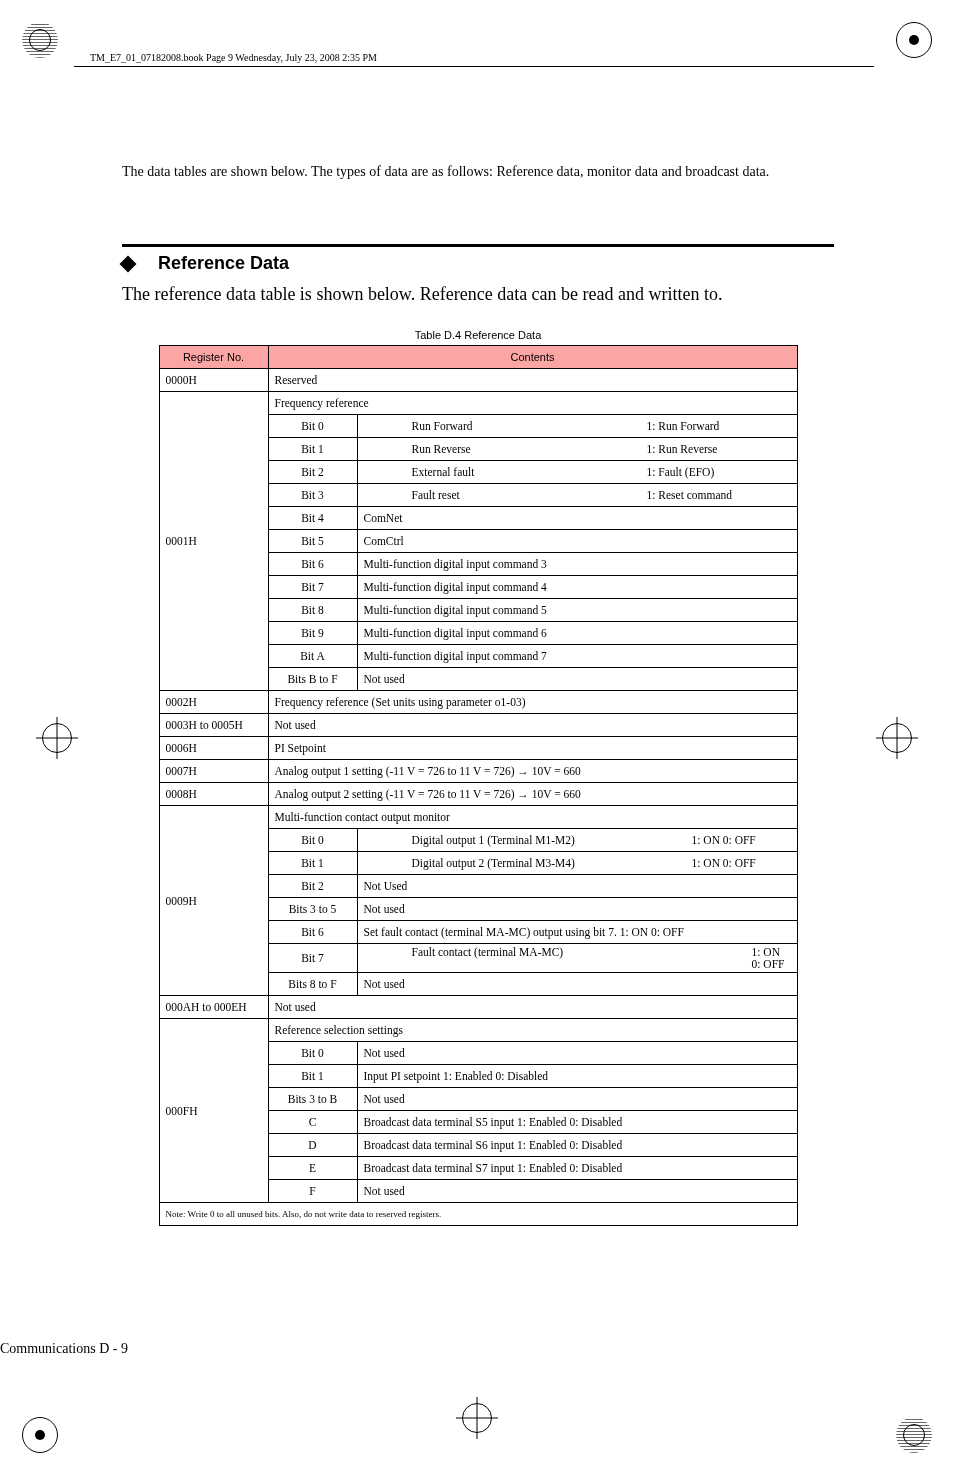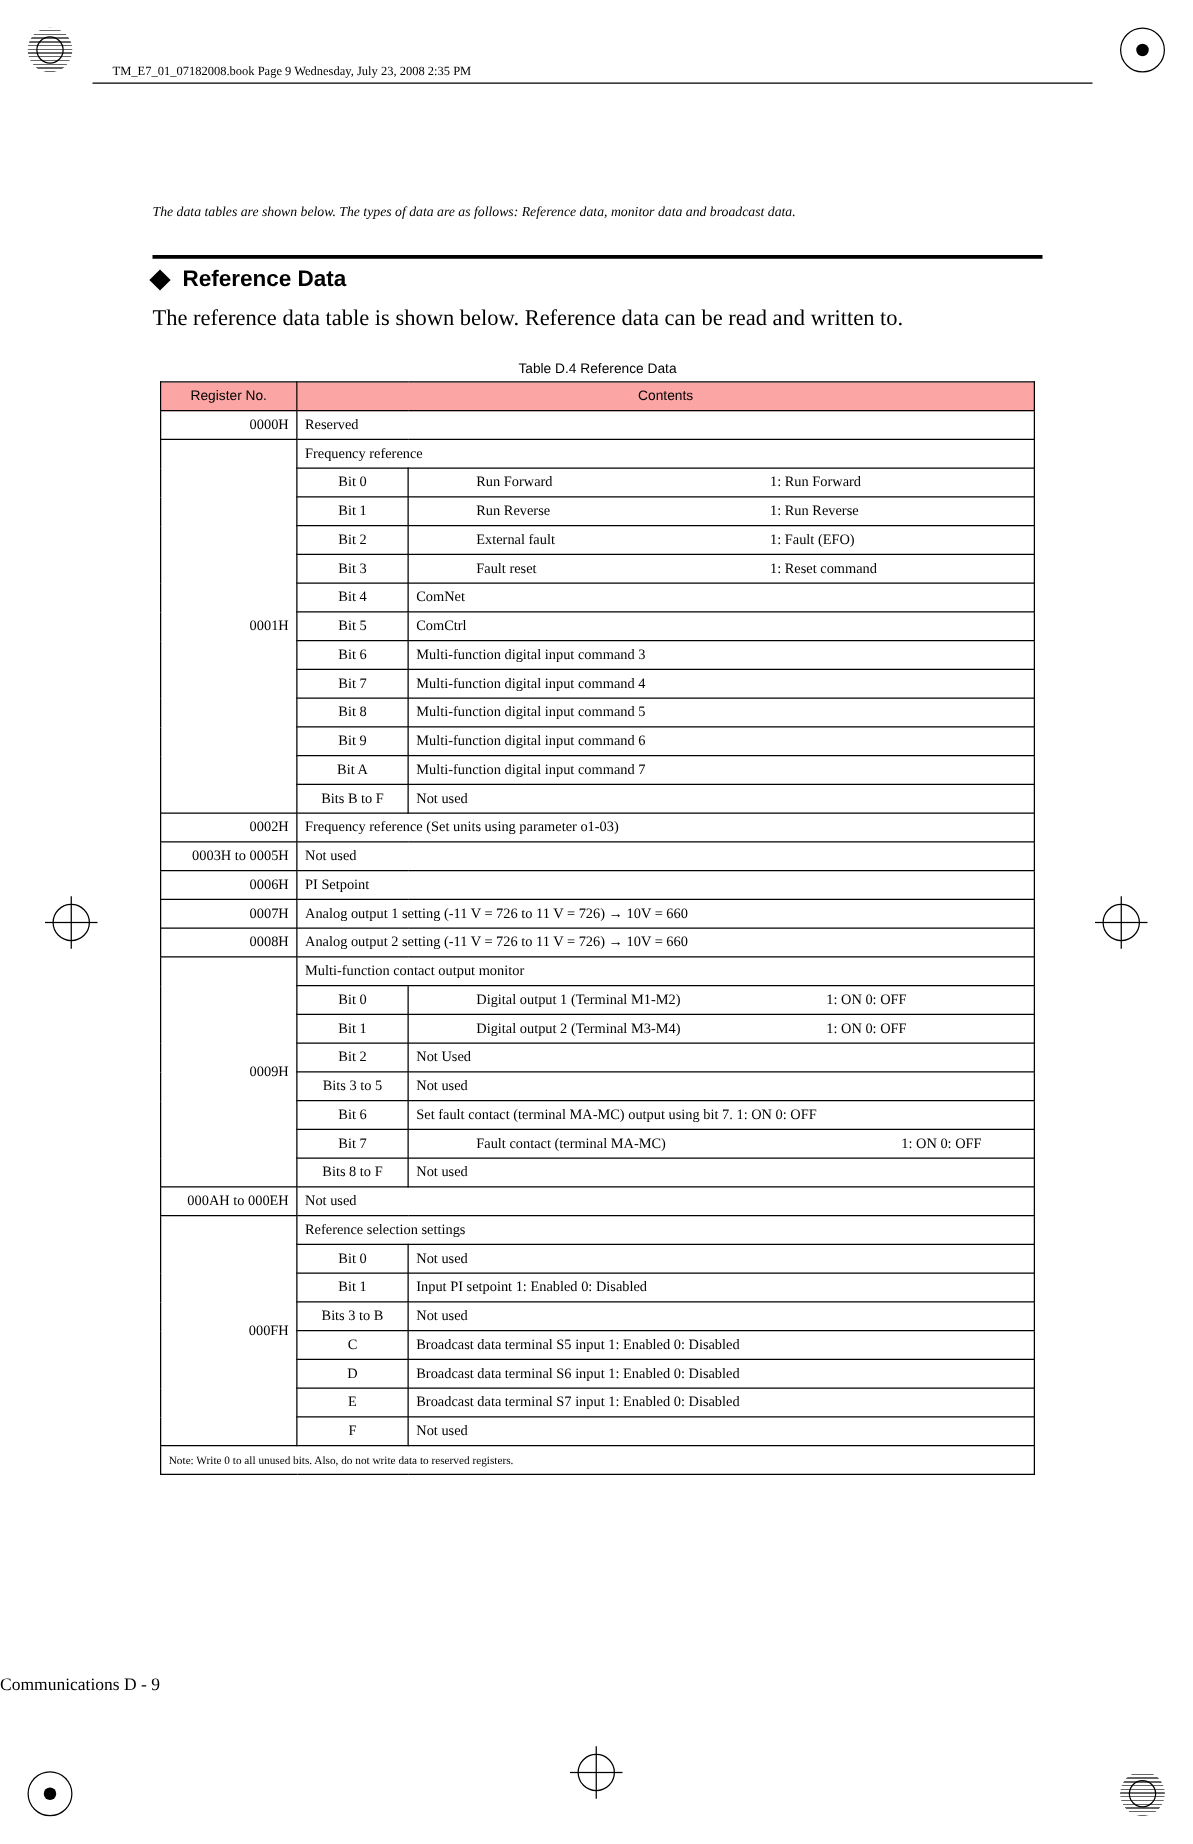--- a/index.html
+++ b/index.html
@@ -71,45 +71,44 @@
     left: 122px;
     width: 712px;
   }
   h1.section-title {
     font-family: Arial, Helvetica, sans-serif;
     font-weight: bold;
     font-size: 28px;
     margin: 0 0 14px 0;
   }
   .intro {
-    font-size: 11px;
-    margin-bottom: 28px;
-    font-style: italic;
+    font-size: 14px;
+    margin-bottom: 64px;
   }
   .subhead-wrap { margin-bottom: 10px; }
   .subhead-rule {
     border-top: 3px solid #000;
     margin-bottom: 6px;
   }
   .subhead {
     font-family: Arial, Helvetica, sans-serif;
     font-weight: bold;
     font-size: 18px;
     display:flex;
     align-items:center;
-    gap:12px;
+    gap:24px;
   }
   .dia {
     width: 12px; height:12px; background:#000; transform: rotate(45deg);
   }
   .sub-intro { font-size:18px; margin: 8px 0 24px 0; }
 
   table.ref {
     border-collapse: collapse;
-    width: 700px;
+    width: 639px;
     margin: 0 auto;
     font-size: 11.5px;
   }
   table.ref caption {
     font-family: Arial, Helvetica, sans-serif;
     font-size: 11px;
     padding-bottom: 4px;
   }
   table.ref th, table.ref td {
     border: 0.5px solid #000;
@@ -117,21 +116,21 @@
     vertical-align: middle;
     height: 18px;
   }
   table.ref th {
     background: #fca5a5;
     font-family: Arial, Helvetica, sans-serif;
     font-weight: normal;
     font-size: 11px;
     text-align: center;
   }
-  .col-reg  { width: 96px; text-align:right; }
+  .col-reg  { width: 96px; text-align:left; }
   .col-bit  { width: 76px; text-align:center; }
   .note-row td {
     font-size: 9px;
     padding: 2px 6px;
   }
   .two-col { display:flex;margin-left:48px; }
   .two-col .l { flex: 0 0 235px; }
   .two-col .r { flex: 1; }
 
   .footer {

